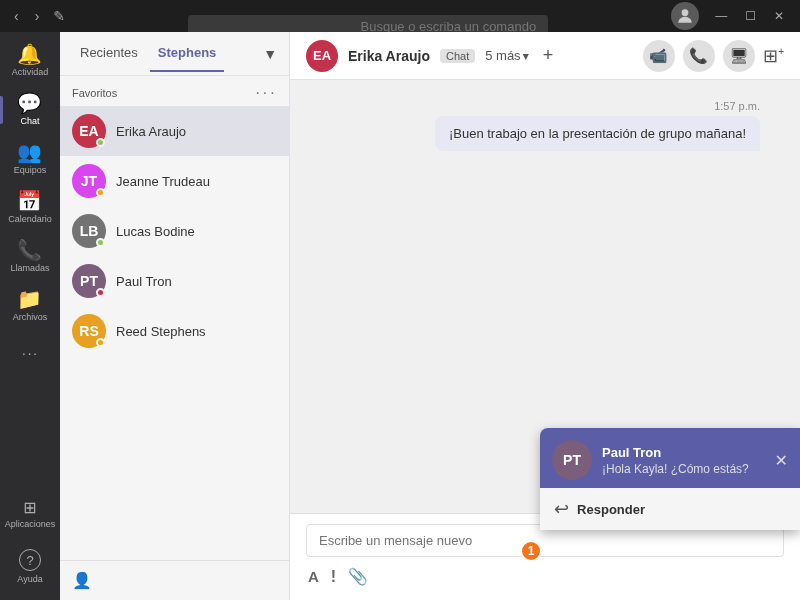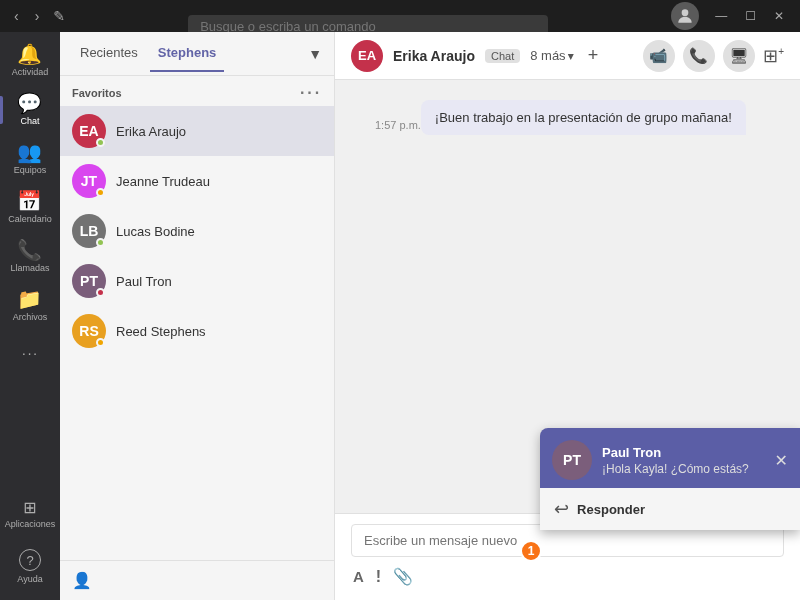--- a/index.html
+++ b/index.html
@@ -22,21 +22,21 @@
     }
     .titlebar-search {
       flex: 1;
       max-width: 360px;
       background: #3a3a3a;
       border: none;
       border-radius: 4px;
       color: #ccc;
       padding: 4px 12px;
       font-size: 13px;
-      text-align: left;
+      text-align: right;
       outline: none;
       margin-top: 20px;
     }
     .titlebar-right { display: flex; align-items: center; gap: 8px; }
     .titlebar-avatar {
       width: 28px; height: 28px; border-radius: 50%; background: #5a5a5a;
       display: flex; align-items: center; justify-content: center; overflow: hidden;
     }
     .titlebar-avatar svg { width: 20px; height: 20px; fill: #ccc; }
     .window-controls { display: flex; gap: 2px; }
@@ -84,21 +84,21 @@
       height: 28px;
       background: #6264a7;
       border-radius: 0 2px 2px 0;
     }
     .nav-icon { font-size: 20px; line-height: 1; }
     .nav-label { font-size: 9px; }
     .nav-bottom { margin-top: auto; padding-bottom: 8px; }
 
     
     .chat-panel {
-      width: 275px;
+      width: 230px;
       background: #f5f5f5;
       border-right: 1px solid #e0e0e0;
       display: flex;
       flex-direction: column;
       flex-shrink: 0;
     }
     .chat-tabs {
       display: flex;
       align-items: center;
       padding: 0 12px;
@@ -126,21 +126,21 @@
       cursor: pointer;
       font-size: 14px;
     }
 
     .favorites-header {
       display: flex;
       align-items: center;
       justify-content: space-between;
       padding: 8px 12px 4px;
       font-size: 11px;
-      font-weight: 700;
+      font-weight: 400;
       color: #555;
     }
     .favorites-more { cursor: pointer; font-size: 16px; color: #777; letter-spacing: 2px; }
 
     .contact-list { overflow-y: auto; flex: 1; }
     .contact-item {
       display: flex;
       align-items: center;
       padding: 8px 12px;
       cursor: pointer;
@@ -228,21 +228,21 @@
 
     
     .messages-area {
       flex: 1;
       padding: 20px 40px;
       overflow-y: auto;
       display: flex;
       flex-direction: column;
       gap: 12px;
     }
-    .message-group { display: flex; flex-direction: row; align-items: flex-end; }
+    .message-group { display: flex; flex-direction: column; align-items: flex-end; }
     .message-time { font-size: 11px; color: #888; margin-bottom: 4px; }
     .message-bubble {
       background: #e8e8f4;
       border-radius: 8px 8px 0 8px;
       padding: 10px 14px;
       font-size: 13px;
       color: #333;
       max-width: 380px;
     }
 
@@ -452,21 +452,21 @@
 
   <div class="chat-main">
 
     <div class="chat-header">
       <div class="chat-header-avatar" style="background:#c4314b;">
         EA
       </div>
       <span class="chat-header-name">Erika Araujo</span>
       <span class="chat-badge">Chat</span>
       <span class="chat-more">
-        <span>8 más</span>
+        <span>5 más</span>
         <span style="font-size:12px;">▾</span>
       </span>
       <span class="chat-plus">+</span>
       <div class="chat-actions">
         <button class="action-btn">📹</button>
         <button class="action-btn">📞</button>
         <button class="action-btn">🖥</button>
         <button class="layout-btn" style="font-size:18px;color:#555;">⊞<sup style="font-size:10px;">+</sup></button>
       </div>
     </div>

